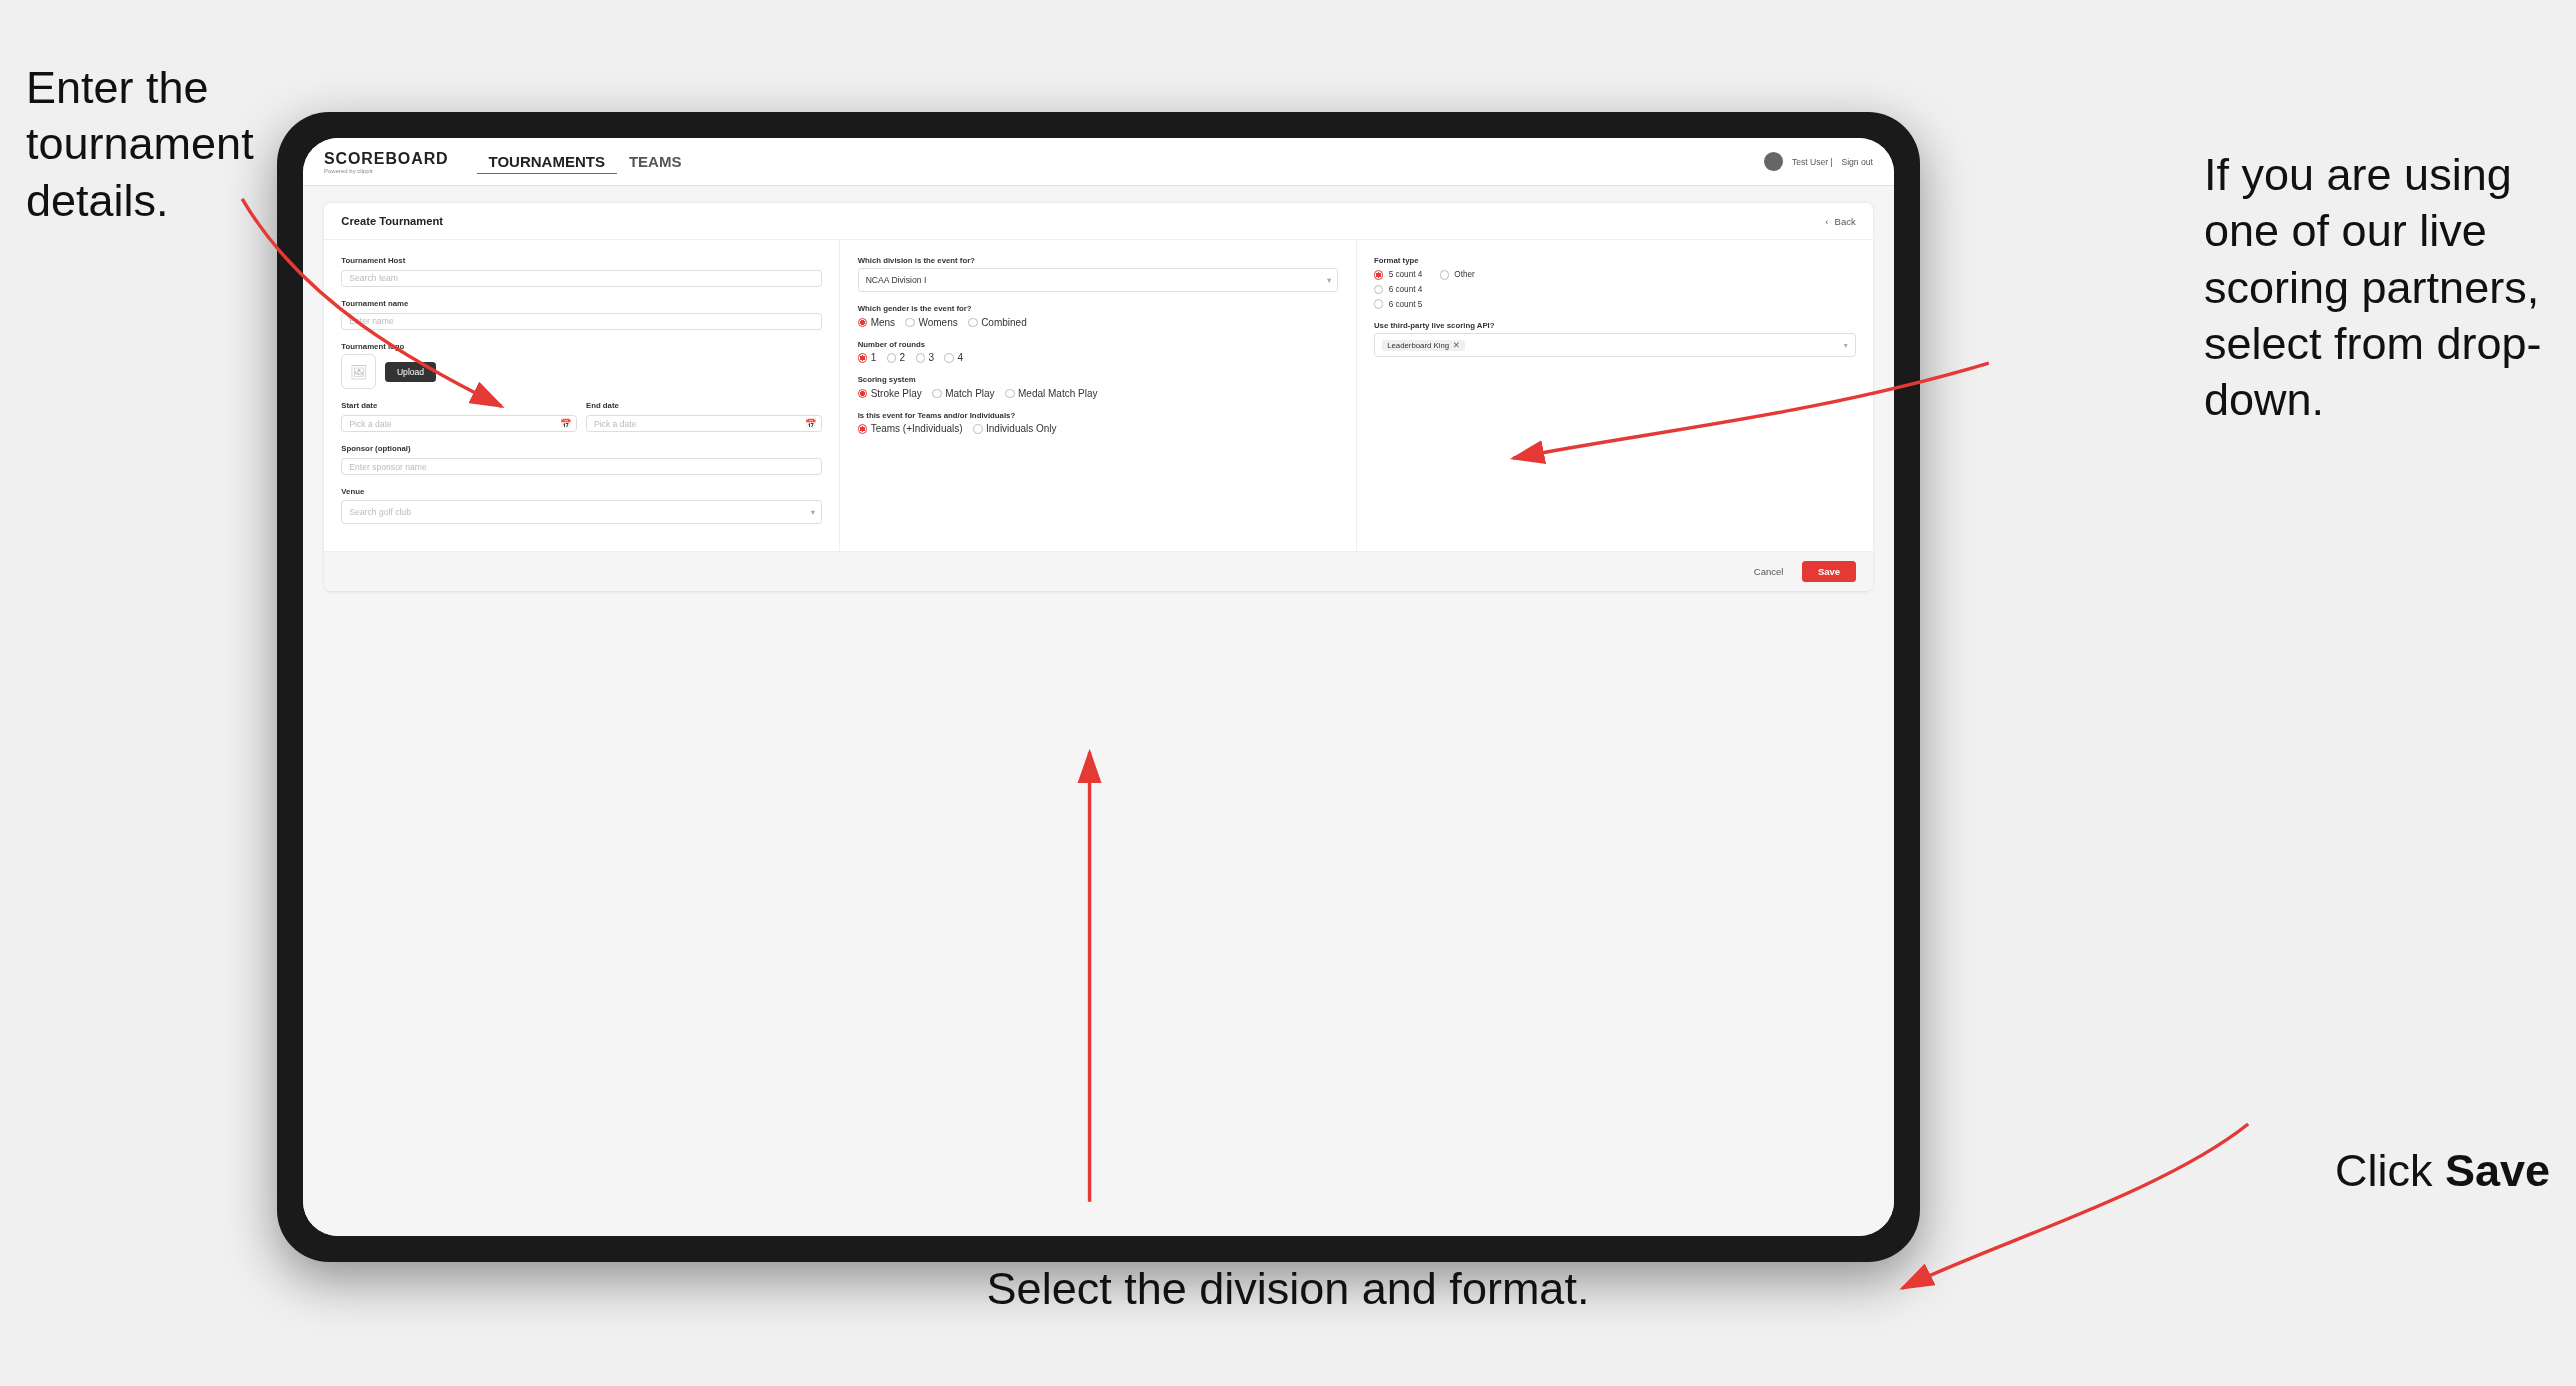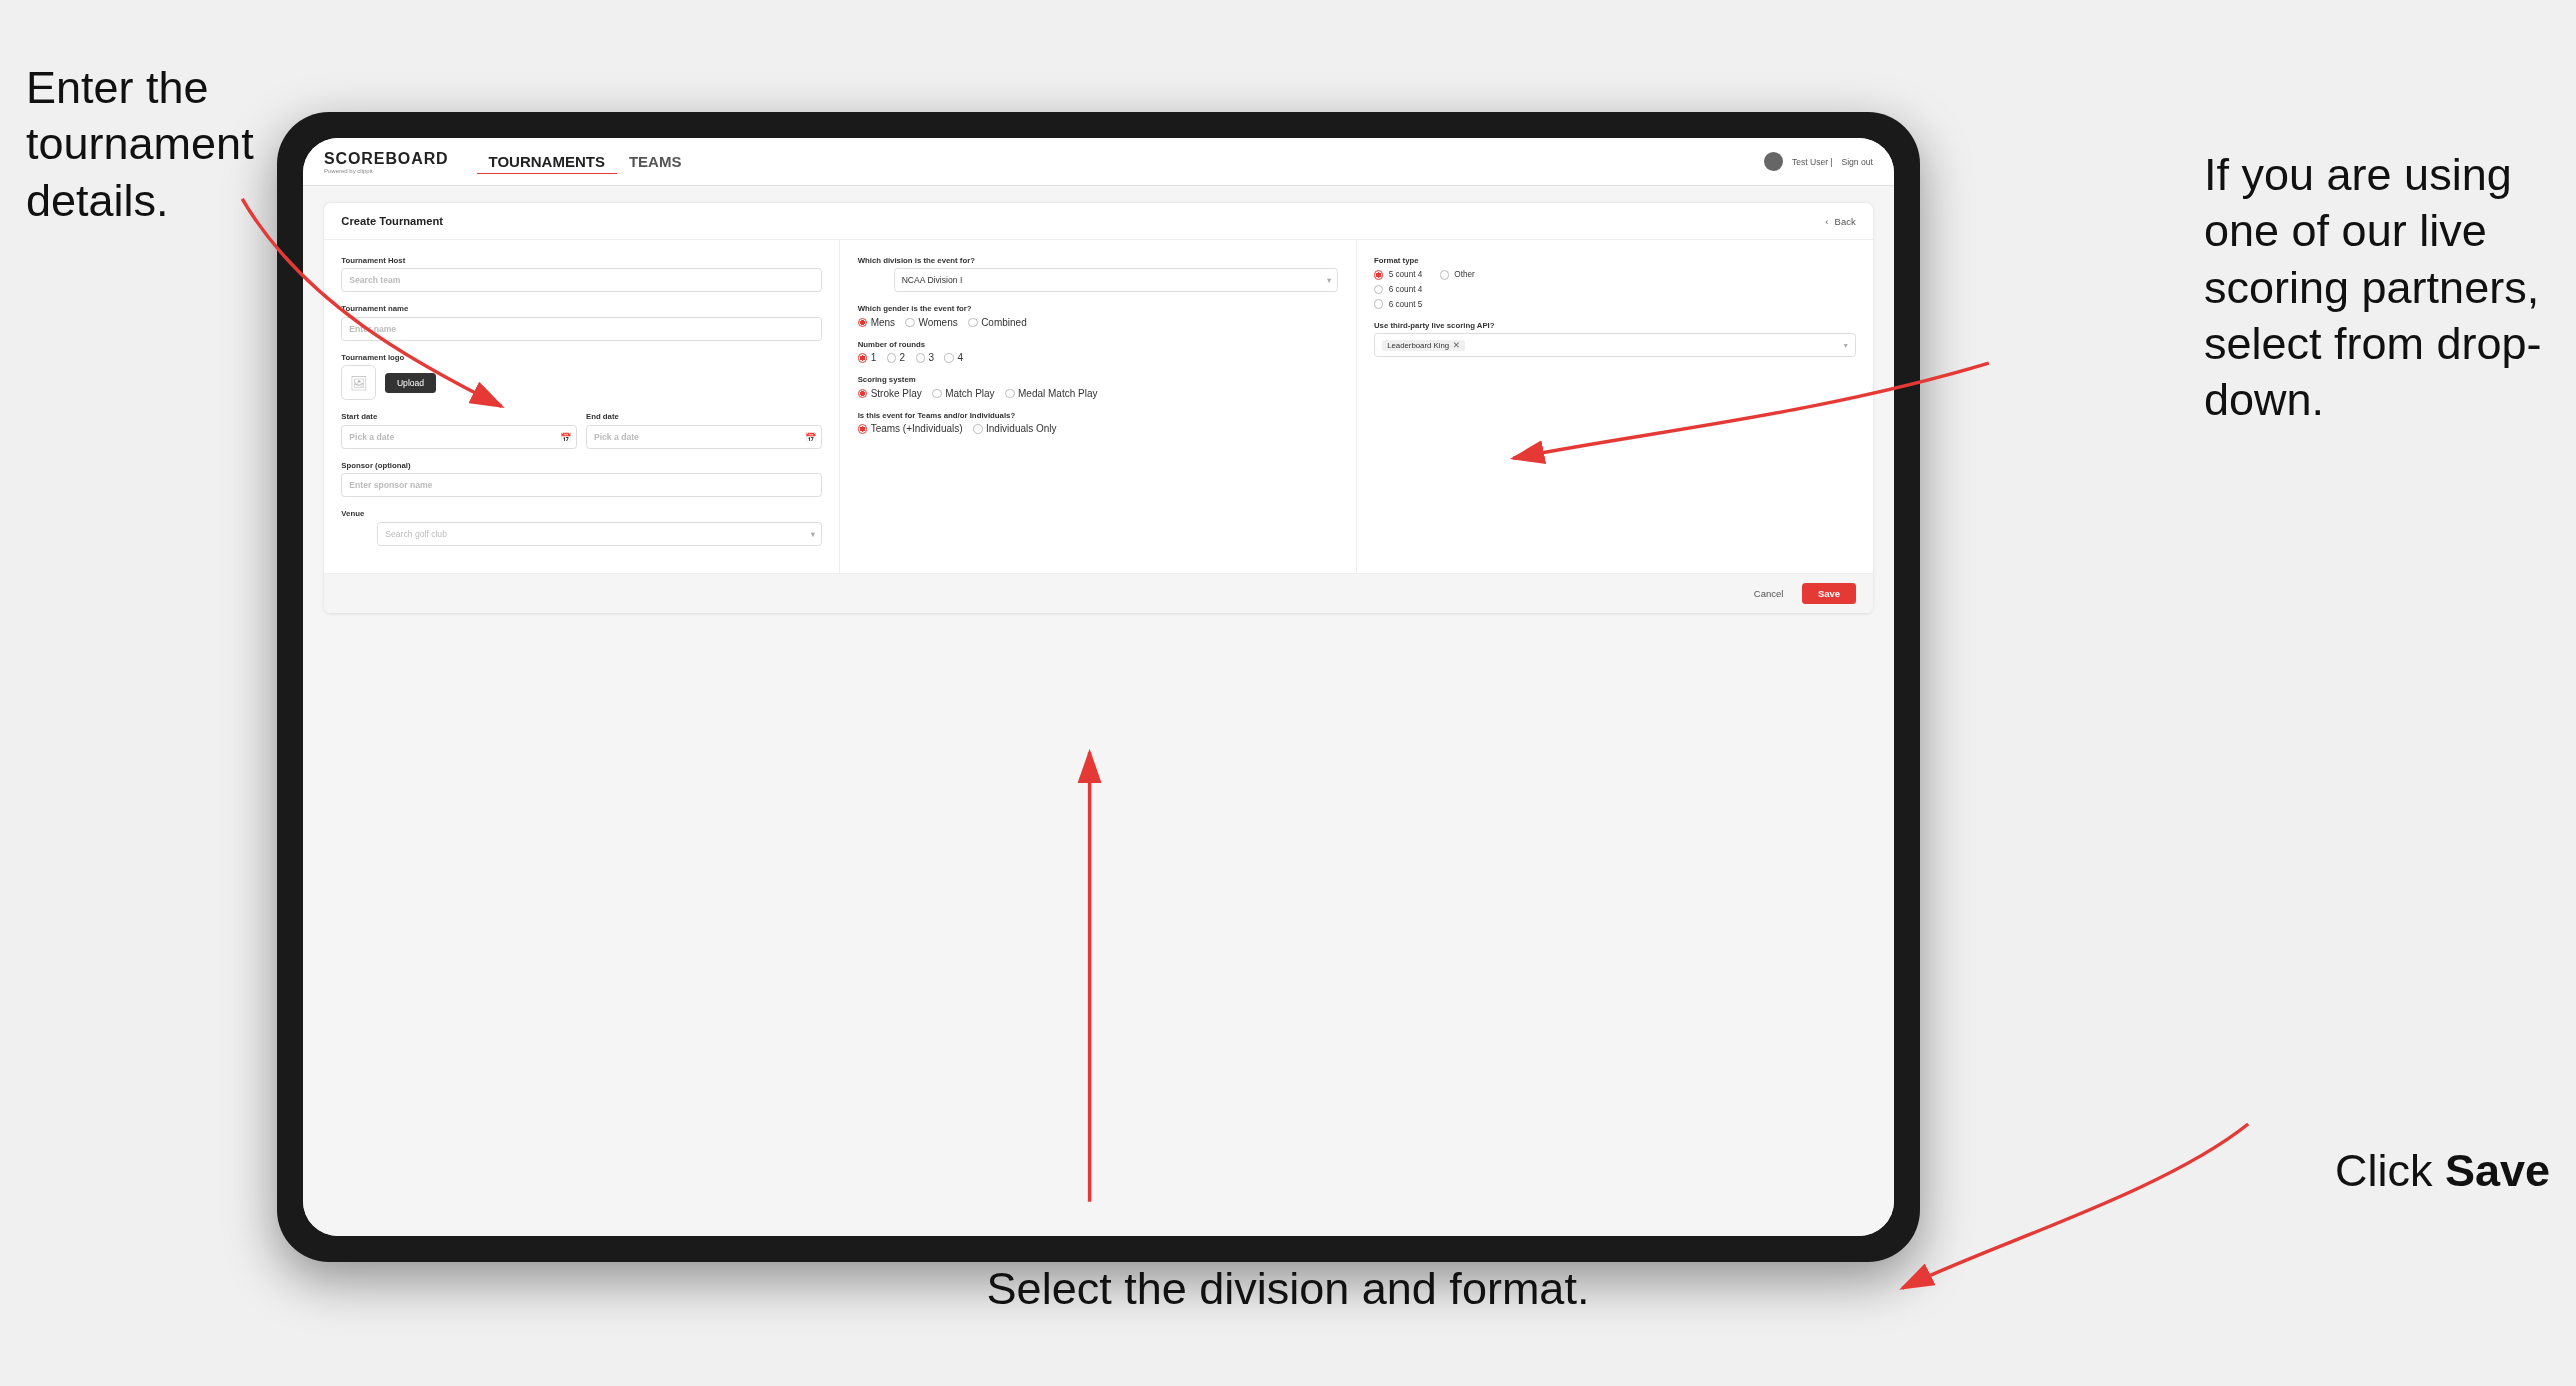--- a/index.html
+++ b/index.html
@@ -191,29 +191,28 @@
     }
     .form-label {
       font-size: 7.8px;
       font-weight: 600;
       color: #333;
       margin-bottom: 3.5px;
       display: block;
     }
     .form-input {
       width: 100%;
-      height: 24px;
+      height: 17px;
       border: 0.9px solid #ddd;
       border-radius: 3.5px;
       padding: 0 7px;
       font-size: 8.6px;
       color: #999;
       background: #fff;
       outline: none;
-      font-weight: bold;
     }
     .form-input::placeholder {
       color: #bbb;
     }
     .form-select {
       width: 100%;
       height: 24px;
       border: 0.9px solid #ddd;
       border-radius: 3.5px;
       padding: 0 7px;
@@ -370,21 +369,20 @@
       border-radius: 3.5px;
       padding: 5.2px 15.6px;
       font-size: 9.5px;
       font-weight: 600;
       cursor: pointer;
     }
 
     
     .select-wrapper {
       position: relative;
-      margin-left: 36px;
     }
     .select-wrapper::after {
       content: '▾';
       position: absolute;
       right: 7px;
       top: 50%;
       transform: translateY(-50%);
       font-size: 8.6px;
       color: #aaa;
       pointer-events: none;

